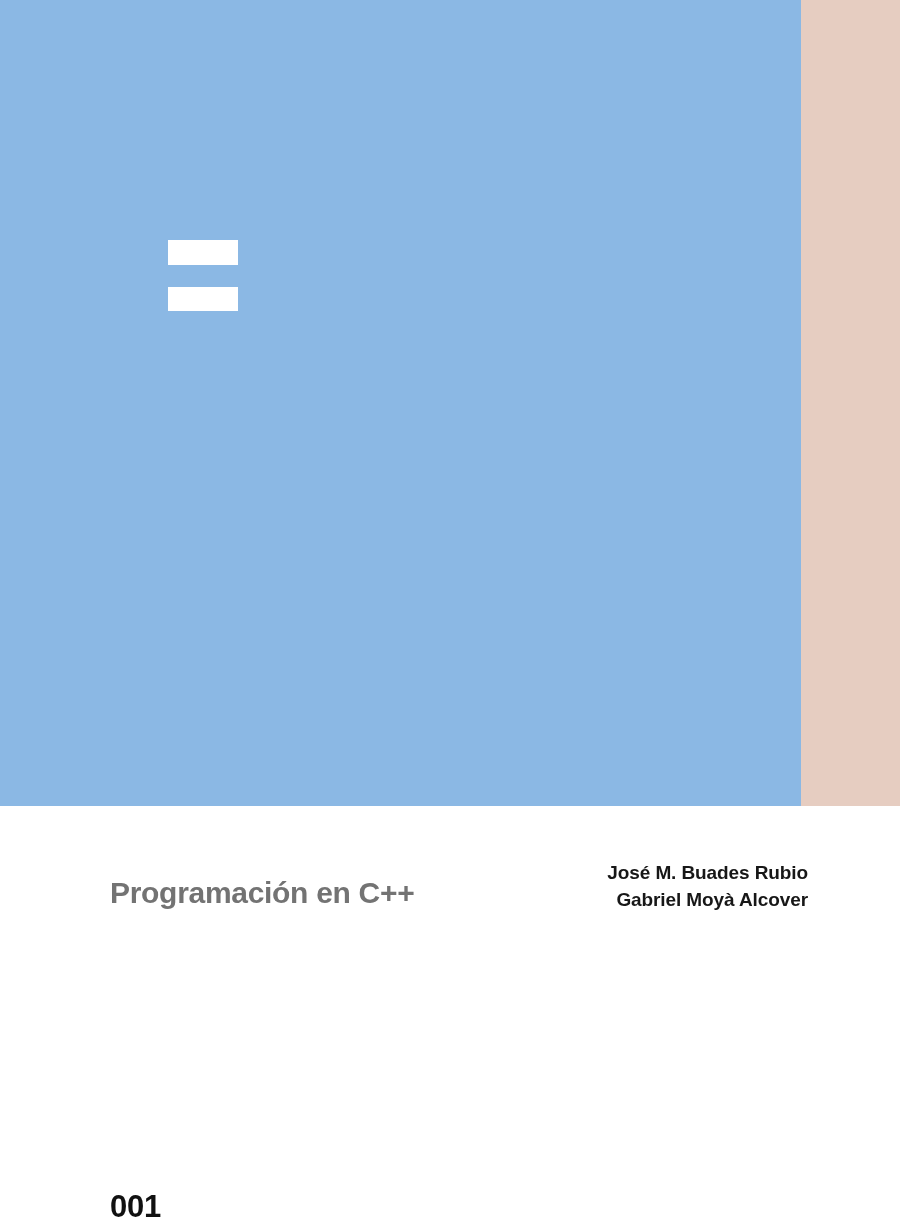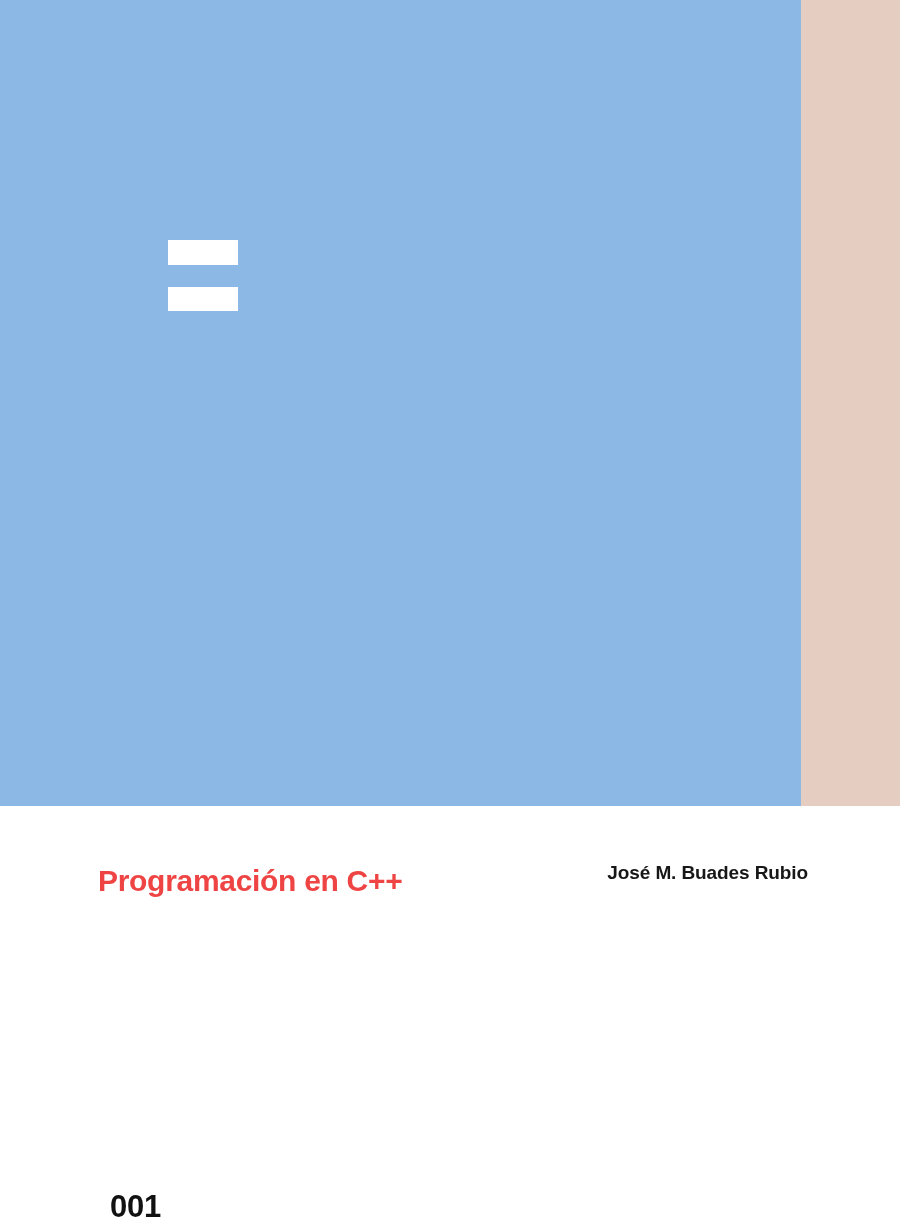--- a/index.html
+++ b/index.html
@@ -81,26 +81,26 @@
     background: #ffffff;
   }
 
   .title-block {
     position: absolute;
     left: 98px;
     top: 58px;
   }
 
   .cover-title {
-    margin: 0;
+    margin: 12px;
     font-family: "Liberation Sans", sans-serif;
     font-size: 30px;
     font-weight: bold;
     letter-spacing: -0.3px;
-    color: #ef4444;
+    color: #737373;
     line-height: 1.12;
     white-space: nowrap;
   }
 
   .authors-block {
     position: absolute;
     right: 92px;
     top: 54px;
     text-align: right;
   }
@@ -148,19 +148,20 @@
   </div>
 
   <div class="colophon">
 
     <div class="title-block">
       <h1 class="cover-title">Programación en C++</h1>
     </div>
 
     <div class="authors-block">
       <p class="author-line">José M. Buades Rubio</p>
+      <p class="author-line">Gabriel Moyà Alcover</p>
     </div>
 
     <p class="page-number">001</p>
 
   </div>
 
 </div>
 
 </body></html>

